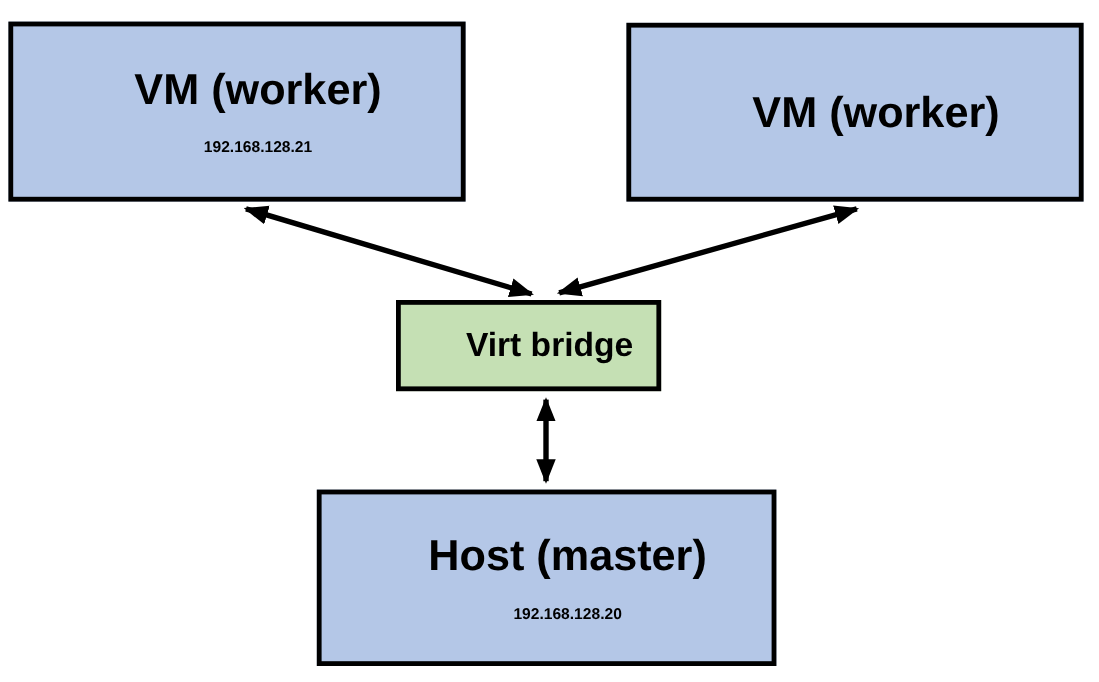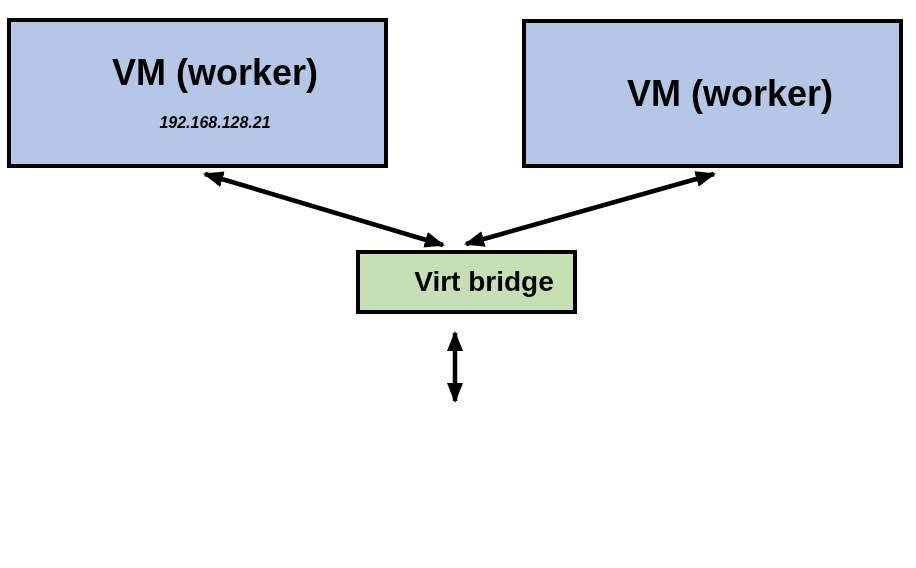--- a/index.html
+++ b/index.html
@@ -27,28 +27,27 @@
     font-weight: bold;
     z-index: 2;
     padding-left: 35px;
   }
   .node .title {
     font-size: 36px;
     line-height: 1.05;
     white-space: nowrap;
   }
   .node .ip {
-    font-size: 16px;
+    font-size: 13px;
     margin-top: 22px;
     white-space: nowrap;
-    font-style: italic;
   }
   #vm1  { left: 7px;   top: 18px;  width: 381px; height: 150px; background: #b4c7e7; }
   #vm2  { left: 522px; top: 19px;  width: 381px; height: 149px; background: #b4c7e7; }
-  #bridge { left: 356px; top: 250px; width: 221px; height: 64px; background: #c5e0b4; }
+  #bridge { left: 330px; top: 250px; width: 221px; height: 76px; background: #c5e0b4; }
   #bridge .title { font-size: 28px; }
   #host { left: 264px; top: 408px; width: 383px; height: 147px; background: #b4c7e7; }
   svg.arrows {
     position: absolute;
     left: 0; top: 0;
     width: 916px; height: 568px;
     z-index: 1;
     pointer-events: none;
   }
 </style>
@@ -74,14 +73,18 @@
   </div>
 
   <div class="node" id="vm2" style="background: rgb(180, 199, 231);">
     <div class="title">VM (worker)</div>
   </div>
 
   <div class="node" id="bridge" style="background: rgb(197, 224, 180);">
     <div class="title">Virt bridge</div>
   </div>
 
+  <div class="node" id="host" style="background: rgb(180, 199, 231);">
+    <div class="title">Host (master)</div>
+    <div class="ip">192.168.128.20</div>
+  </div>
 
 </div>
 
 </body></html>

